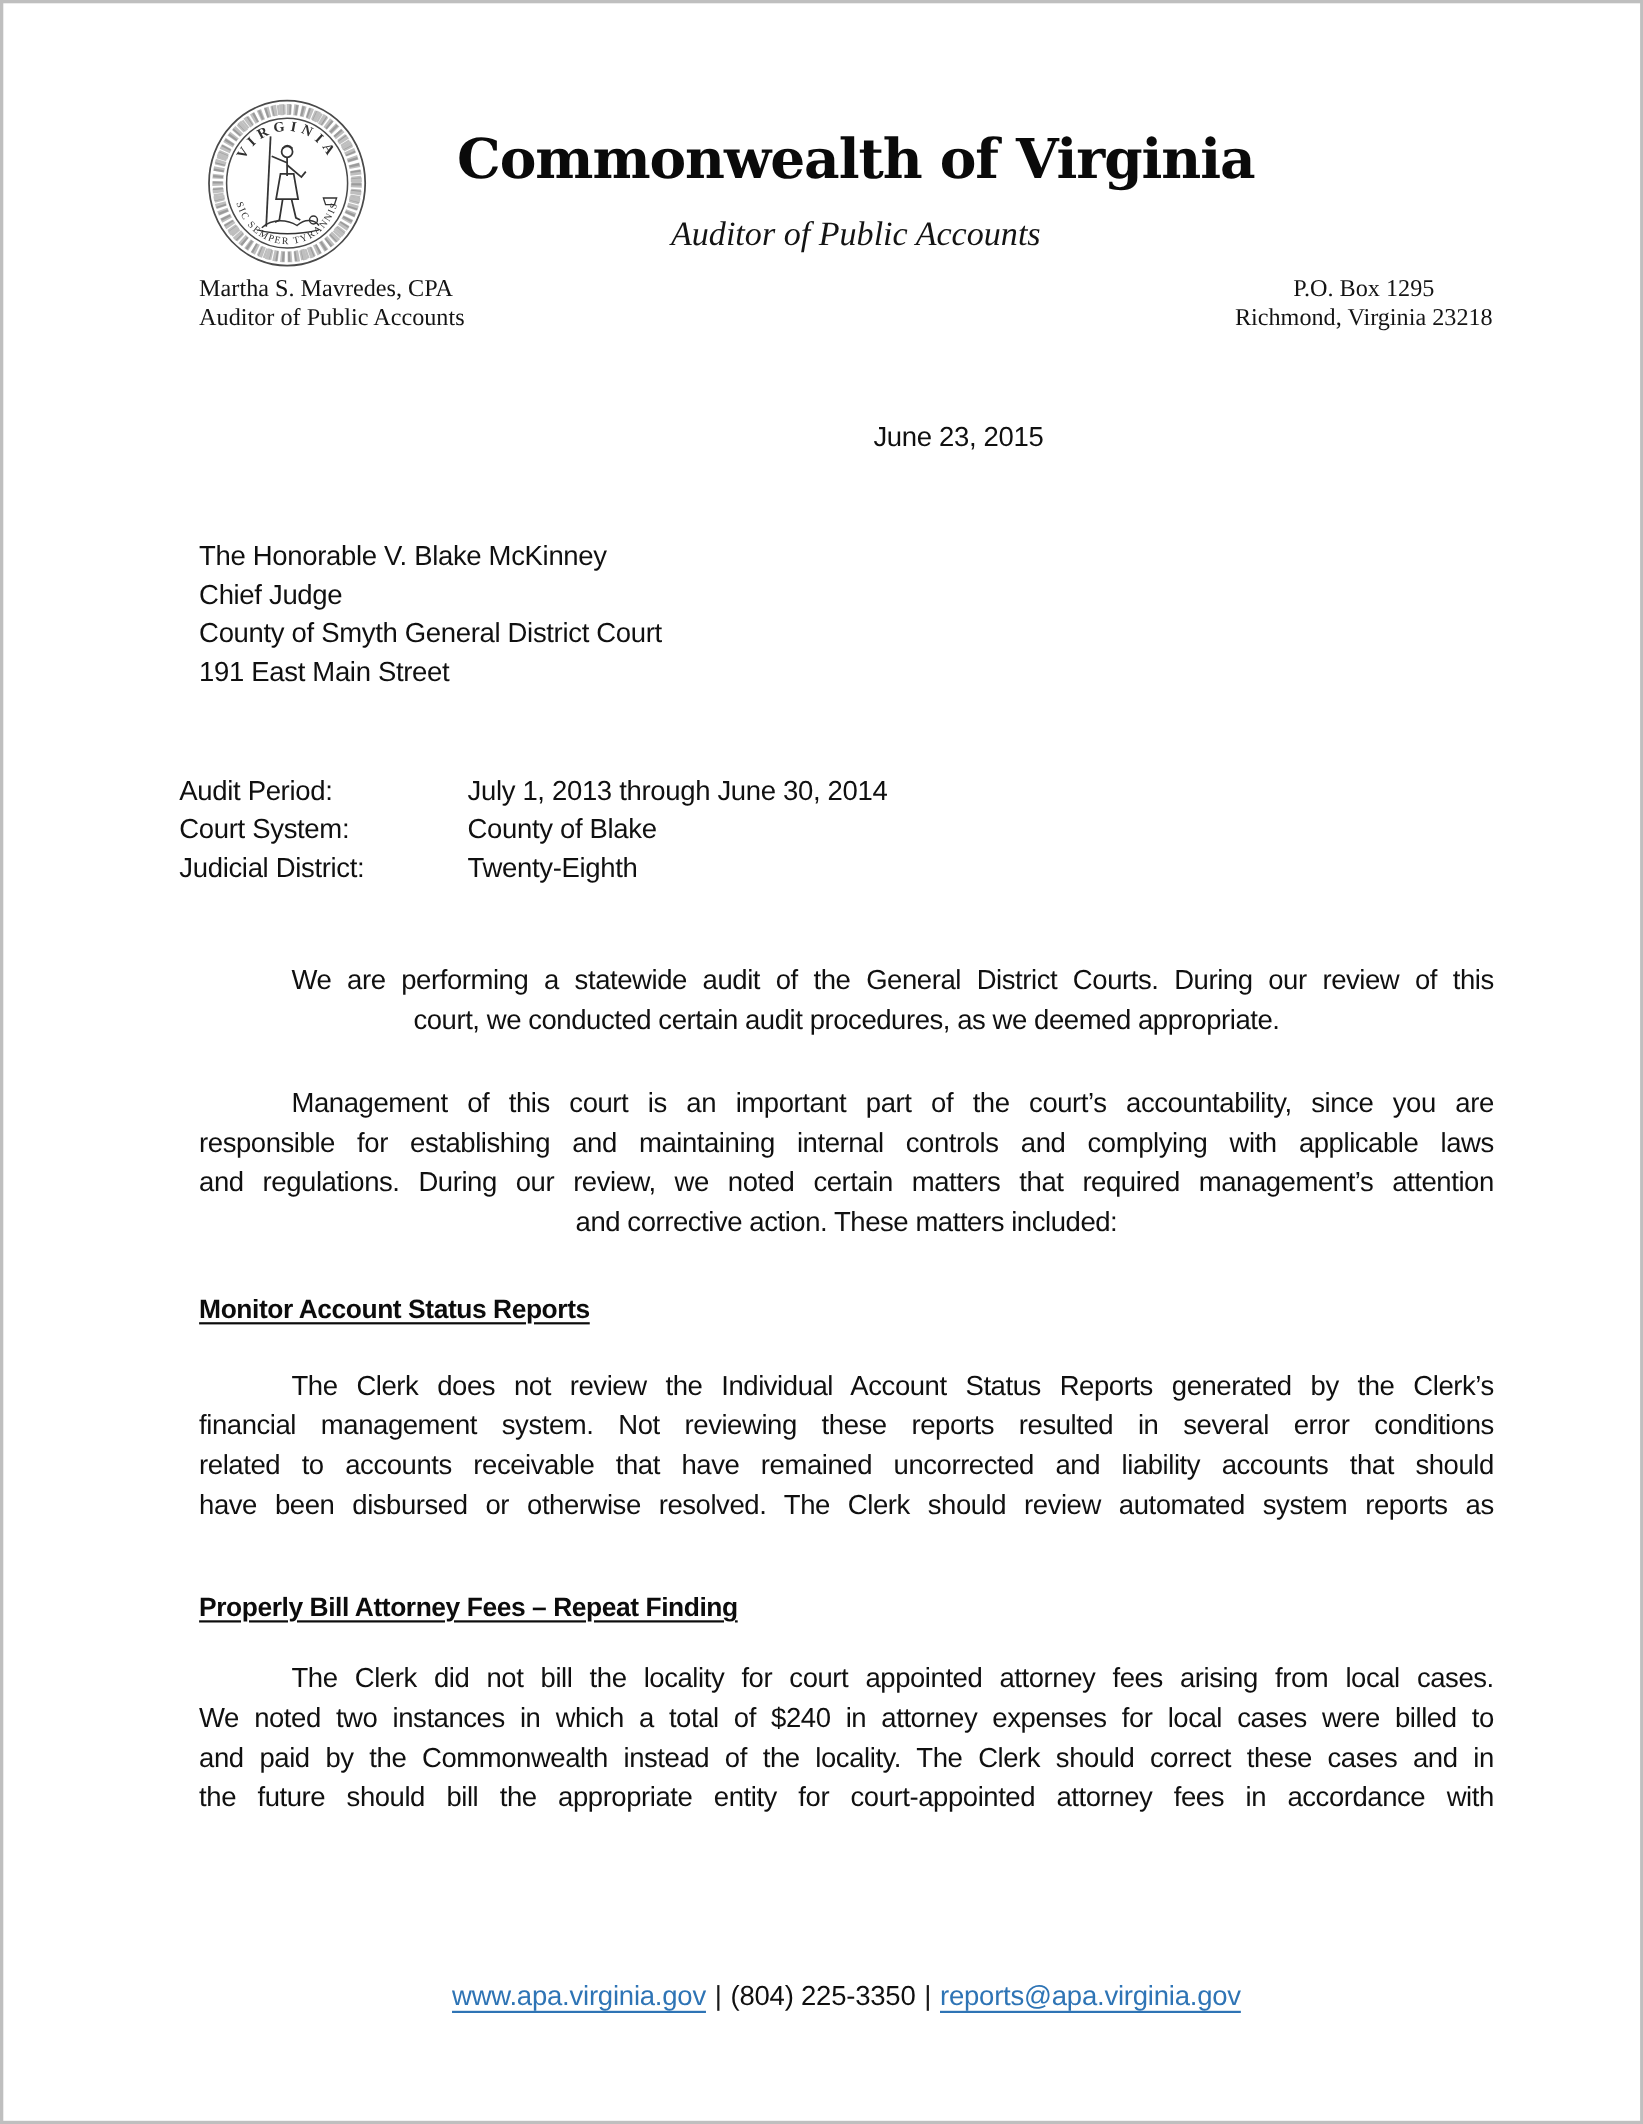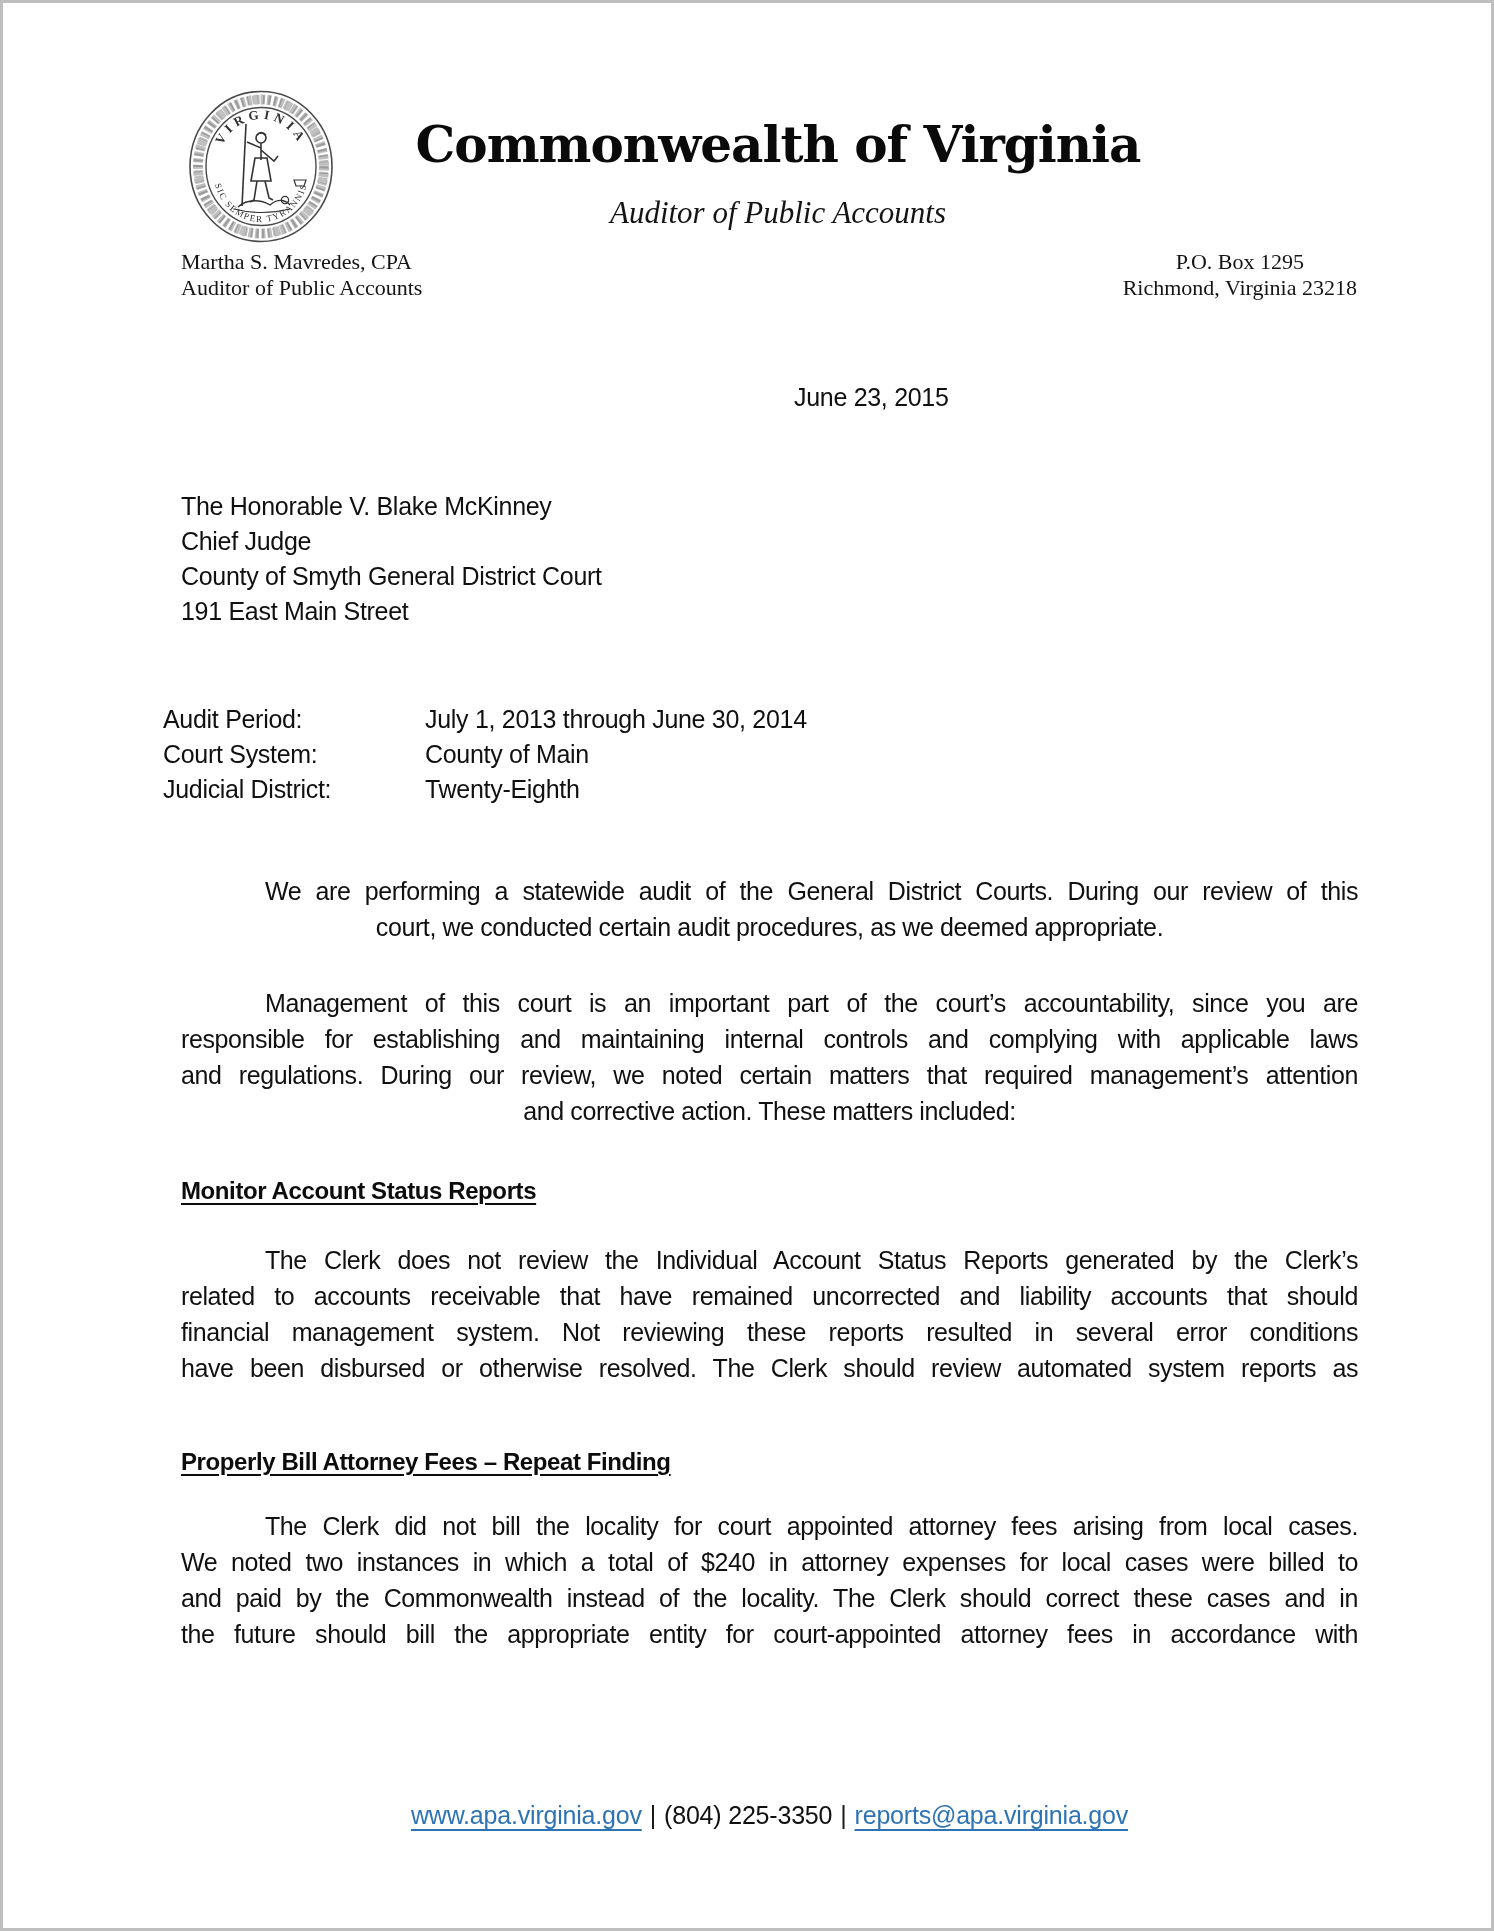--- a/index.html
+++ b/index.html
@@ -174,21 +174,21 @@
     <div>191 East Main Street</div>
   </div>
 
   <div class="sans audit-info">
     <div class="audit-row">
       <span class="audit-label">Audit Period:</span>
       <span>July 1, 2013 through June 30, 2014</span>
     </div>
     <div class="audit-row">
       <span class="audit-label">Court System:</span>
-      <span>County of Main</span>
+      <span>County of Blake</span>
     </div>
     <div class="audit-row">
       <span class="audit-label">Judicial District:</span>
       <span>Twenty-Eighth</span>
     </div>
   </div>
 
   <div class="sans para" style="top:870px;">
     <div class="jline indent">We are performing a statewide audit of the General District Courts.  During our review of this</div>
     <div class="lastline">court, we conducted certain audit procedures, as we deemed appropriate.</div>
@@ -198,22 +198,22 @@
     <div class="jline indent">Management of this court is an important part of the court’s accountability, since you are</div>
     <div class="jline">responsible for establishing and maintaining internal controls and complying with applicable laws</div>
     <div class="jline">and regulations.  During our review, we noted certain matters that required management’s attention</div>
     <div class="lastline">and corrective action.  These matters included:</div>
   </div>
 
   <div class="finding-heading" style="top:1174px;">Monitor Account Status Reports</div>
 
   <div class="sans para" style="top:1239px;">
     <div class="jline indent">The Clerk does not review the Individual Account Status Reports generated by the Clerk’s</div>
+    <div class="jline">financial management system.  Not reviewing these reports resulted in several error conditions</div>
     <div class="jline">related to accounts receivable that have remained uncorrected and liability accounts that should</div>
-    <div class="jline">financial management system.  Not reviewing these reports resulted in several error conditions</div>
     <div class="jline">have been disbursed or otherwise resolved.  The Clerk should review automated system reports as</div>
   </div>
 
   <div class="finding-heading" style="top:1445px;">Properly Bill Attorney Fees – Repeat Finding</div>
 
   <div class="sans para" style="top:1505px;">
     <div class="jline indent">The Clerk did not bill the locality for court appointed attorney fees arising from local cases.</div>
     <div class="jline">We noted two instances in which a total of $240 in attorney expenses for local cases were billed to</div>
     <div class="jline">and paid by the Commonwealth instead of the locality.  The Clerk should correct these cases and in</div>
     <div class="jline">the future should bill the appropriate entity for court-appointed attorney fees in accordance with</div>

